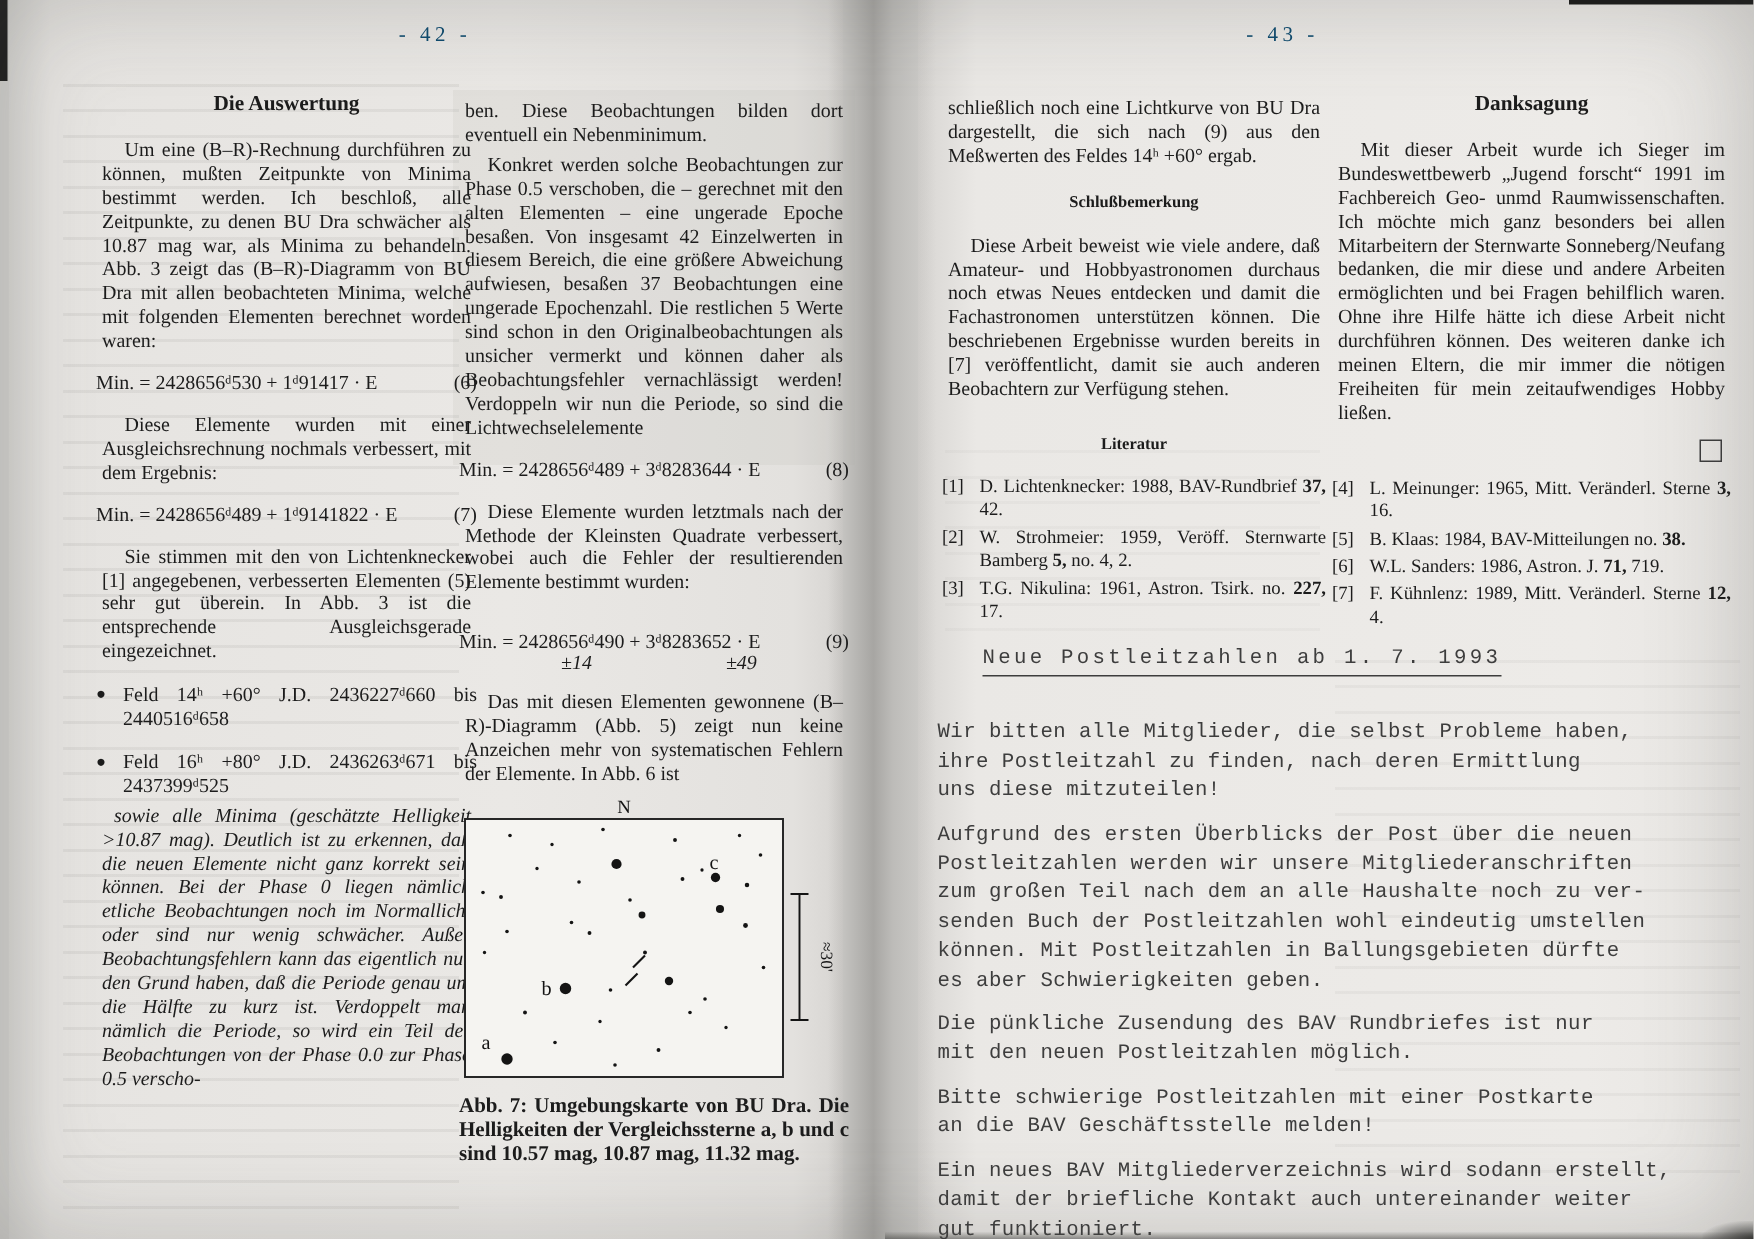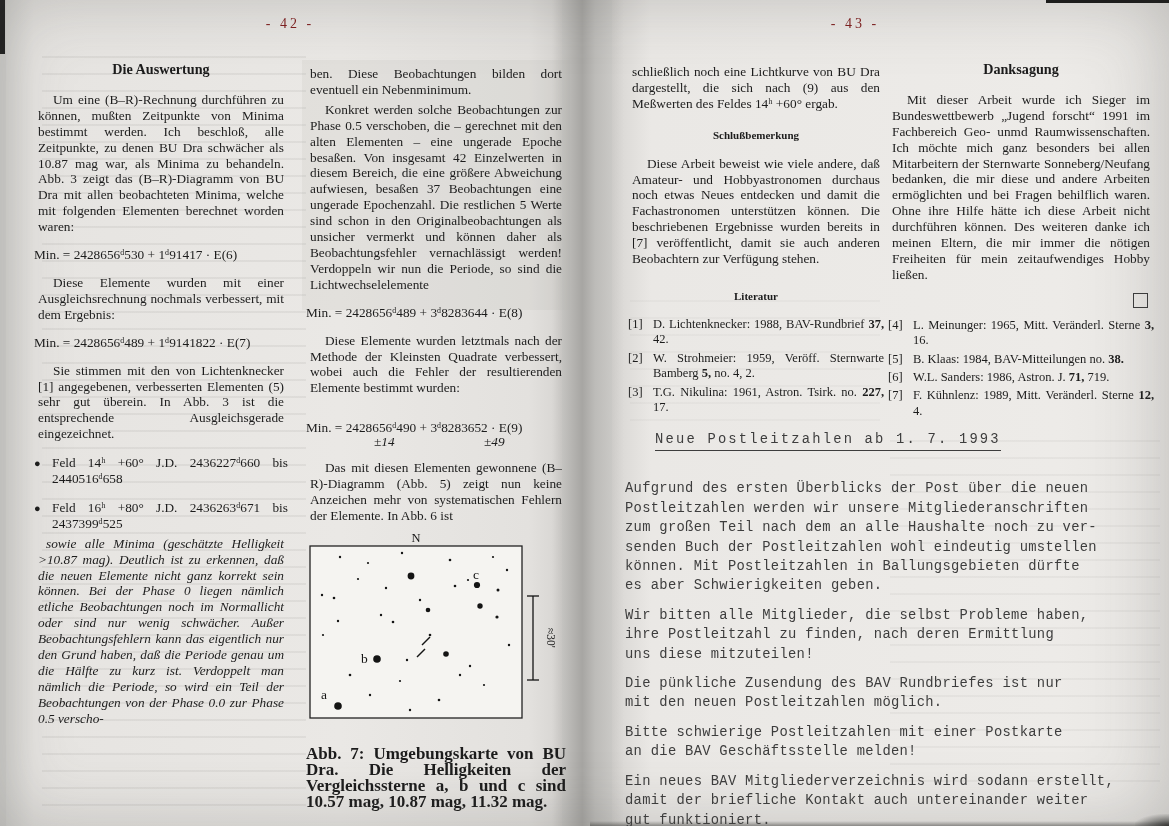--- a/index.html
+++ b/index.html
@@ -21,46 +21,46 @@
   .panel-a{left:42px;top:56px;width:264px;height:752px;background:rgba(176,174,170,0.26);}
   .panel-b{left:302px;top:60px;width:268px;height:250px;background:rgba(176,174,170,0.14);}
   .streaks{background:repeating-linear-gradient(180deg,rgba(120,118,114,0.10) 0 2px,rgba(120,118,114,0) 2px 17px);}
   .edge-tl{left:0;top:0;width:5px;height:54px;background:#1c1c1c;}
   .edge-tr{left:1046px;top:0;width:123px;height:3px;background:#161616;}
   .edge-br{right:0;bottom:0;width:34px;height:12px;
     background:radial-gradient(ellipse at 100% 100%,#3a3a38 0%,rgba(58,58,56,0) 75%);}
   .edge-bottom{left:590px;bottom:0;width:579px;height:5px;
     background:linear-gradient(0deg,rgba(40,40,38,0.45),rgba(40,40,38,0));}
   
-  .pagenum{top:16px;width:120px;text-align:center;font-size:14px;letter-spacing:3px;color:#7f1d1d;}
+  .pagenum{top:16px;width:120px;text-align:center;font-size:14px;letter-spacing:3px;color:#0c4a6e;}
   
   .col{font-size:13.3px;line-height:15.9px;text-align:justify;}
-  .colA{left:34px;top:62px;width:254px;}
+  .colA{left:64px;top:62px;width:254px;}
   .colB{left:306px;top:62px;width:260px;}
   .colC{left:628px;top:60px;width:256px;}
   .colD{left:888px;top:62px;width:266px;}
   .col p{margin:4px;}
   .col .ind{text-indent:15px;}
   .gap{margin-top:9px;font-style:italic;}
   .h-center{text-align:center;font-weight:bold;font-size:14.2px;margin:0 0 14px 0;}
   .h-mid{text-align:center;font-weight:bold;font-size:11px;margin:16px 0 12px 0;}
-  .formula{display:flex;margin:12px 0;white-space:nowrap;}
+  .formula{display:flex;justify-content:space-between;margin:12px 0;white-space:nowrap;}
   .err-row{margin:-4px 0 10px 68px;font-style:italic;}
   .err2{margin-left:86px;}
   .bullet{position:relative;padding-left:18px;margin-top:13px;text-align:justify;}
   .bdot{position:absolute;left:0;top:1px;font-size:11px;}
   
   .refs{margin-top:2px;}
   .ref{position:relative;padding-left:25px;margin-top:3px;font-size:12.5px;line-height:15.4px;text-align:justify;}
   .reflabel{position:absolute;left:0;top:0;}
   .bold{font-weight:bold;}
   
   .fig{margin-top:8px;}
   .fig svg{display:block;}
-  .caption{font-weight:bold;font-size:17px;line-height:16px;text-align:justify;margin-top:22px;}
+  .caption{font-weight:bold;font-size:14px;line-height:16px;text-align:justify;margin-top:6px;}
   .endmark{text-align:right;margin:10px 6px 6px 0;}
   .endmark span{display:inline-block;width:13px;height:13px;border:1.5px solid #3c3c3c;background:transparent;}
   
   .typewriter{left:625px;top:430px;width:540px;
     font-family:"Liberation Mono","DejaVu Sans Mono",monospace;
     font-size:13.8px;line-height:19.4px;letter-spacing:0.3px;color:#3d3d3d;}
   .tw-head{display:inline-block;margin:0 0 28px 30px;letter-spacing:2.2px;
     border-bottom:1.6px solid #3d3d3d;padding-bottom:1px;}
   .tw-p{margin:0 0 10px 0;white-space:pre-line;}
   .tw-sig{margin:6px 0 0 310px;white-space:pre;}
@@ -216,29 +216,29 @@
       <span class="reflabel">[6]</span><span>W.L. Sanders: 1986, Astron. J. </span><span class="bold">71,</span><span> 719.</span>
     </div>
     <div class="ref">
       <span class="reflabel">[7]</span><span>F. Kühnlenz: 1989, Mitt. Veränderl. Sterne </span><span class="bold">12,</span><span> 4.</span>
     </div>
   </div>
 </div>
 
 <div class="abs typewriter">
   <div class="tw-head">Neue Postleitzahlen ab 1. 7. 1993</div>
+  <p class="tw-p">Wir bitten alle Mitglieder, die selbst Probleme haben,
+ihre Postleitzahl zu finden, nach deren Ermittlung
+uns diese mitzuteilen!</p>
   <p class="tw-p">Aufgrund des ersten Überblicks der Post über die neuen
 Postleitzahlen werden wir unsere Mitgliederanschriften
 zum großen Teil nach dem an alle Haushalte noch zu ver-
 senden Buch der Postleitzahlen wohl eindeutig umstellen
 können. Mit Postleitzahlen in Ballungsgebieten dürfte
 es aber Schwierigkeiten geben.</p>
-  <p class="tw-p">Wir bitten alle Mitglieder, die selbst Probleme haben,
-ihre Postleitzahl zu finden, nach deren Ermittlung
-uns diese mitzuteilen!</p>
   <p class="tw-p">Die pünkliche Zusendung des BAV Rundbriefes ist nur
 mit den neuen Postleitzahlen möglich.</p>
   <p class="tw-p">Bitte schwierige Postleitzahlen mit einer Postkarte
 an die BAV Geschäftsstelle melden!</p>
   <p class="tw-p">Ein neues BAV Mitgliederverzeichnis wird sodann erstellt,
 damit der briefliche Kontakt auch untereinander weiter
 gut funktioniert.</p>
   <div class="tw-sig">Wolfgang Wenzel</div>
 </div>
 

